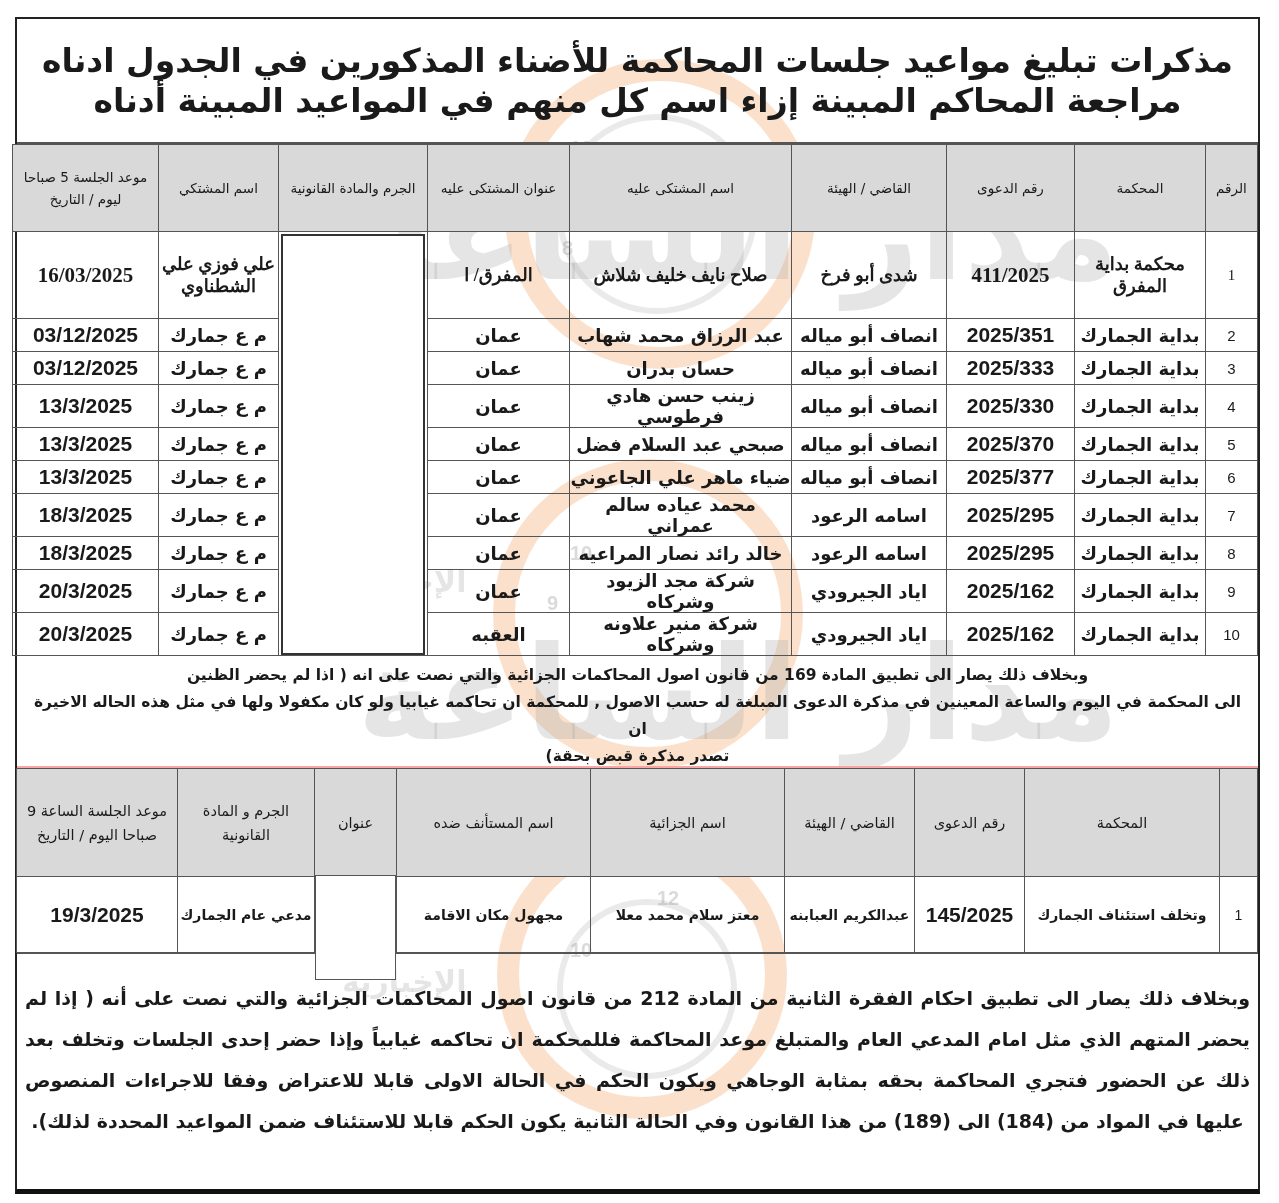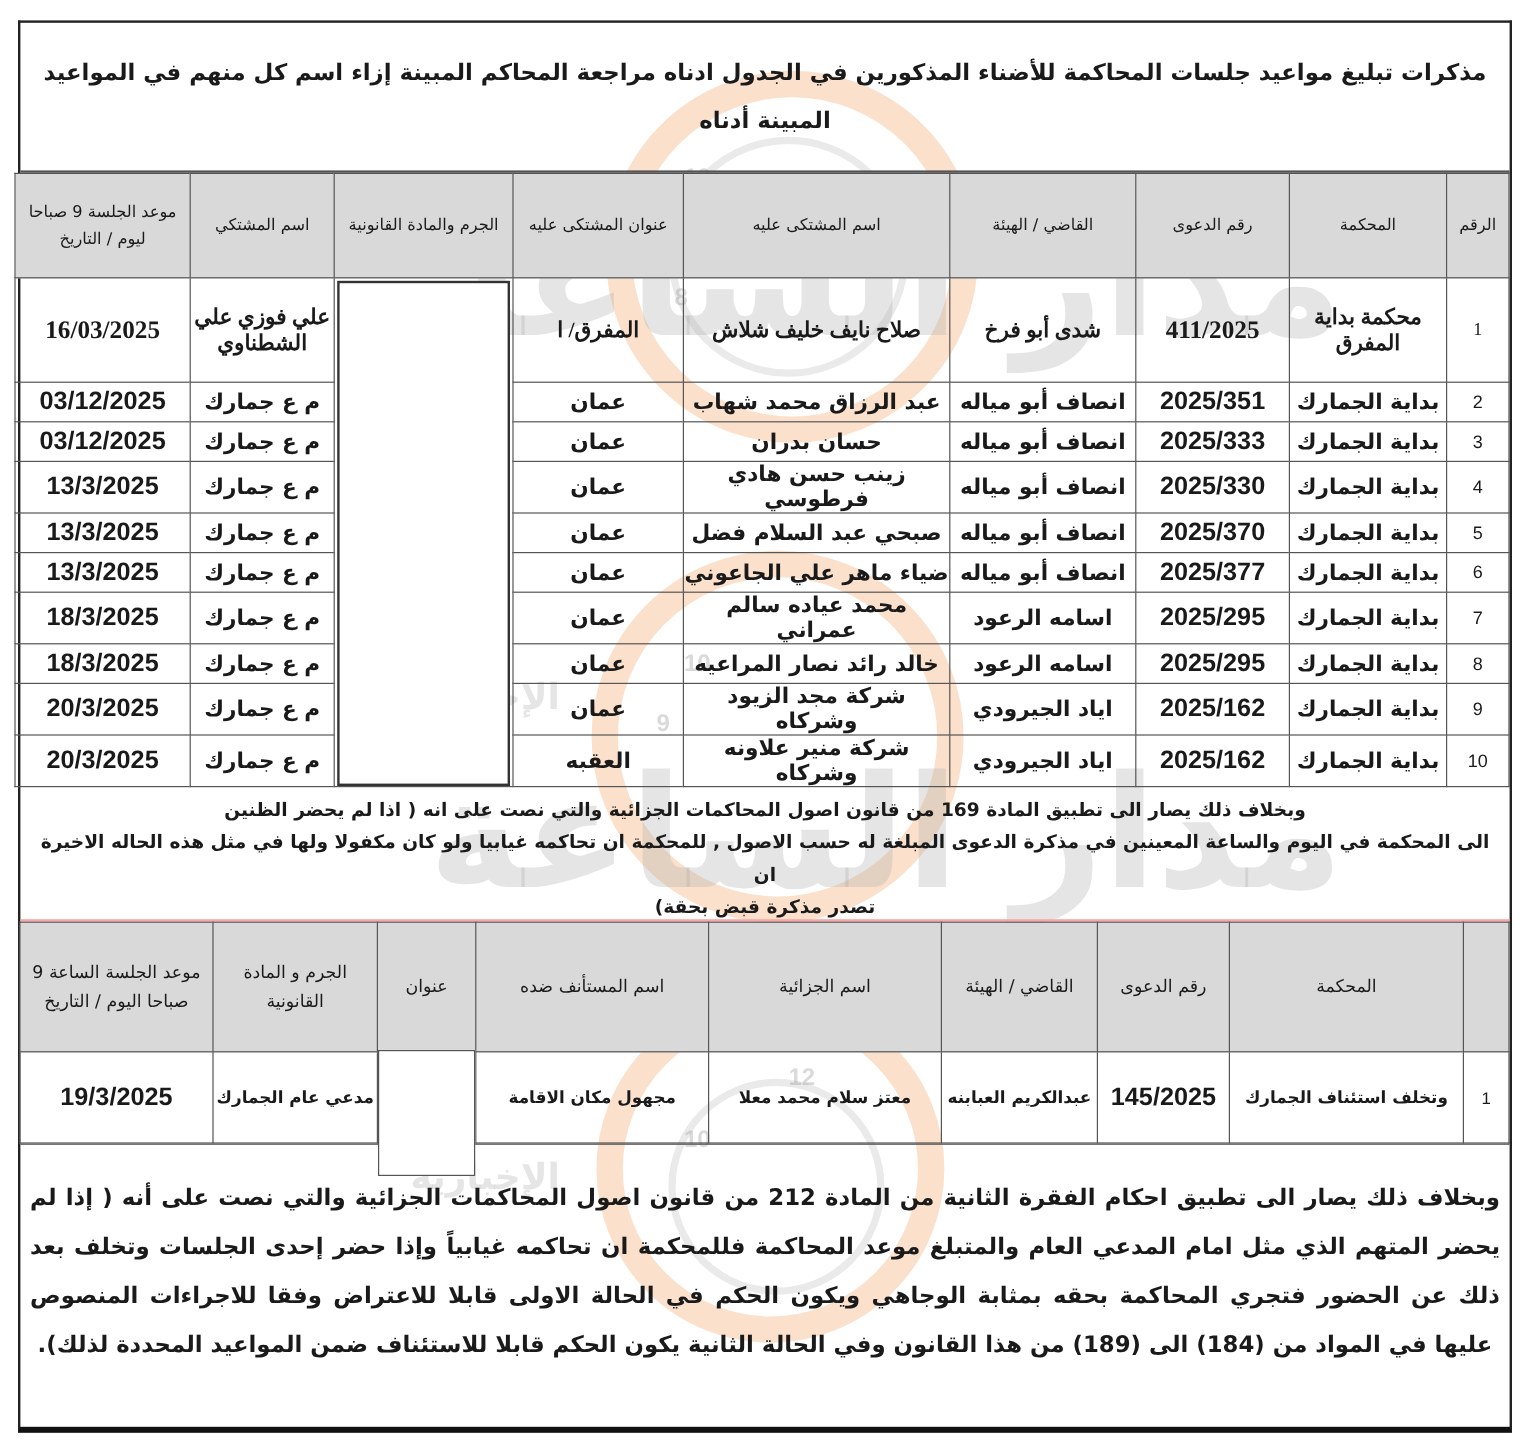--- a/index.html
+++ b/index.html
@@ -10,21 +10,21 @@
 
   
   .wm { position: absolute; pointer-events: none; z-index: 0; }
   .wm-ring { border-radius: 50%; border: 22px solid rgba(244,170,110,0.35); }
   .wm-inner { border-radius: 50%; border: 6px solid rgba(160,160,160,0.22); }
   .wm-text { color: rgba(170,170,170,0.30); font-weight: bold; font-family: "DejaVu Sans", sans-serif; }
   .wm-num { color: rgba(150,150,150,0.35); font-size: 20px; font-weight: bold; font-family: "Liberation Sans", sans-serif; }
 
   .content { position: relative; z-index: 1; }
 
-  .title1 { height: 125px; display: flex; align-items: flex-start; justify-content: center; text-align: center; padding: 22px 10px 0 10px; font-size: 19px; font-weight: bold; line-height: 40px; border-bottom: 2px solid #555; }
+  .title1 { height: 125px; display: flex; align-items: flex-start; justify-content: center; text-align: center; padding: 22px 10px 0 10px; font-size: 33px; font-weight: bold; line-height: 40px; border-bottom: 2px solid #555; }
 
   table { border-collapse: collapse; width: 100%; table-layout: fixed; }
   td, th { border: 1.5px solid #555; text-align: center; vertical-align: middle; }
   th { background: #d9d9d9; font-weight: normal; font-size: 13.5px; line-height: 22px; }
   td { font-size: 18px; font-weight: bold; font-family: "DejaVu Sans", sans-serif; }
   td.num { font-family: "Liberation Sans", sans-serif; font-size: 21px; font-weight: bold; }
   td.idx { font-family: "Liberation Sans", sans-serif; font-size: 15px; font-weight: normal; }
 
   .t1 th { height: 87px; }
   .t1 tr.r1 td { height: 87px; font-family: Liberation Serif, serif; }
@@ -87,21 +87,21 @@
       <thead>
         <tr>
           <th>الرقم</th>
           <th>المحكمة</th>
           <th>رقم الدعوى</th>
           <th>القاضي / الهيئة</th>
           <th>اسم المشتكى عليه</th>
           <th>عنوان المشتكى عليه</th>
           <th>الجرم والمادة القانونية</th>
           <th>اسم المشتكي</th>
-          <th>موعد الجلسة 9 صباحا ليوم / التاريخ</th>
+          <th>موعد الجلسة 5 صباحا ليوم / التاريخ</th>
         </tr>
       </thead>
       <tbody>
         <tr class="r1">
           <td class="idx">1</td>
           <td>محكمة بداية المفرق</td>
           <td class="num">411/2025</td>
           <td>شدى أبو فرخ</td>
           <td>صلاح نايف خليف شلاش</td>
           <td>المفرق/ ا</td>

